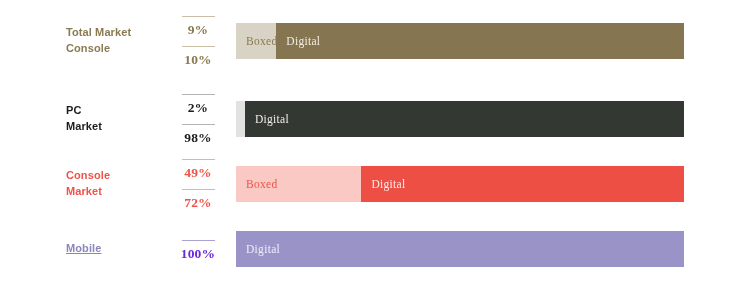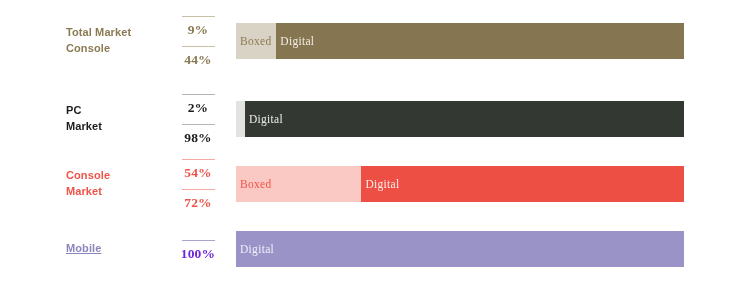--- a/index.html
+++ b/index.html
@@ -85,42 +85,42 @@
     height: 36px;
     display: flex;
     align-items: center;
     box-sizing: border-box;
     overflow: hidden;
     white-space: nowrap;
   }
   .seg span {
     font-family: "Liberation Serif", serif;
     font-size: 11.5px;
-    padding-left: 4px;
+    padding-left: 10px;
     letter-spacing: .3px;
   }
 </style>
 </head>
 <body>
 
 <div id="chart">
 
   <div class="row row-0">
     <div class="cat-label" style="color: rgb(138, 122, 82);">
       <span class="l1">Total Market</span>
       <span class="l2">Console</span>
     </div>
     <div class="pct-col">
       <div class="pct pct-a" style="color: rgb(138, 122, 82);">
         <span class="rule" style="background: rgb(201, 191, 166);"></span>
         <span>9%</span>
       </div>
       <div class="pct pct-b" style="color: rgb(138, 122, 82);">
         <span class="rule" style="background: rgb(201, 191, 166);"></span>
-        <span>44%</span>
+        <span>10%</span>
       </div>
     </div>
     <div class="bar">
       <div class="seg seg-boxed" style="width: 9%; background: rgb(217, 211, 197); color: rgb(138, 122, 82);">
         <span>Boxed</span>
       </div>
       <div class="seg seg-digital" style="width: 91%; background: rgb(133, 117, 80); color: rgb(242, 238, 228);">
         <span>Digital</span>
       </div>
     </div>
@@ -152,21 +152,21 @@
   </div>
 
   <div class="row row-2">
     <div class="cat-label" style="color: rgb(239, 83, 73);">
       <span class="l1">Console</span>
       <span class="l2">Market</span>
     </div>
     <div class="pct-col">
       <div class="pct pct-a" style="color: rgb(239, 83, 73);">
         <span class="rule" style="background: rgb(246, 169, 162);"></span>
-        <span>54%</span>
+        <span>49%</span>
       </div>
       <div class="pct pct-b" style="color: rgb(239, 83, 73);">
         <span class="rule" style="background: rgb(246, 169, 162);"></span>
         <span>72%</span>
       </div>
     </div>
     <div class="bar">
       <div class="seg seg-boxed" style="width: 28%; background: rgb(251, 201, 196); color: rgb(239, 83, 73);">
         <span>Boxed</span>
       </div>

